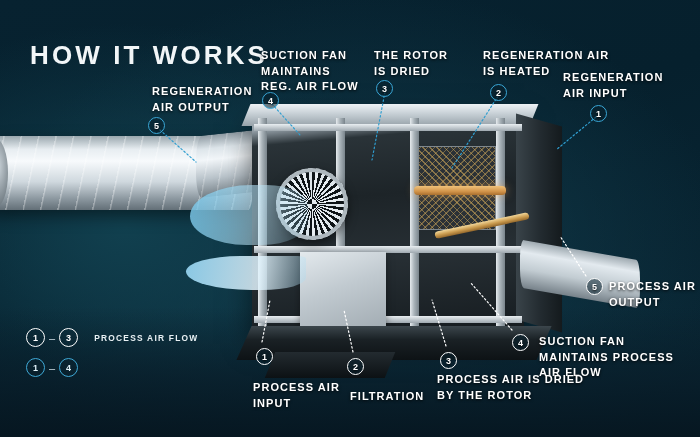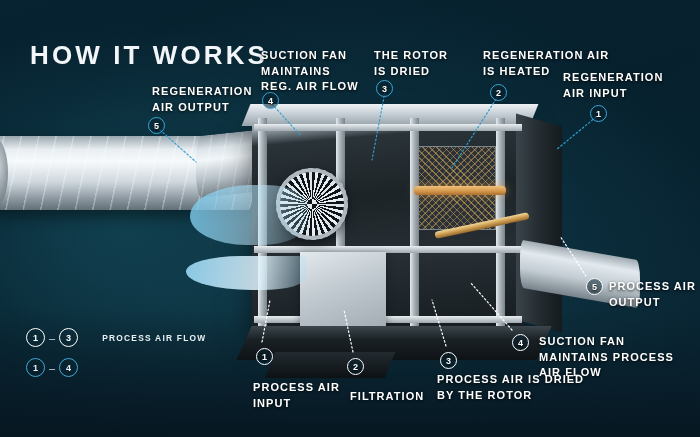--- a/index.html
+++ b/index.html
@@ -195,21 +195,21 @@
     letter-spacing: 2.1px;
   }
   .legend-row {
     position: absolute; left: 26px;
     display: flex; align-items: center;
   }
   .legend-row .lr-dash {
     color: #cfdde4; font-size: 11px; margin: 0 4px;
   }
   .legend-row .lr-text {
-    margin-left: 24px;
+    margin-left: 16px;
     color: #e9f1f4;
     font-size: 8.4px; font-weight: bold; letter-spacing: 1.25px;
   }
   .legend-circle {
     width: 19px; height: 19px; border-radius: 50%;
     border: 1.4px solid #ffffff;
     display: flex; align-items: center; justify-content: center;
     font-size: 9px; font-weight: bold; color: #ffffff;
   }
   .legend-circle.cyan { border-color: #3fa9d6; color: #dff0f8; }

